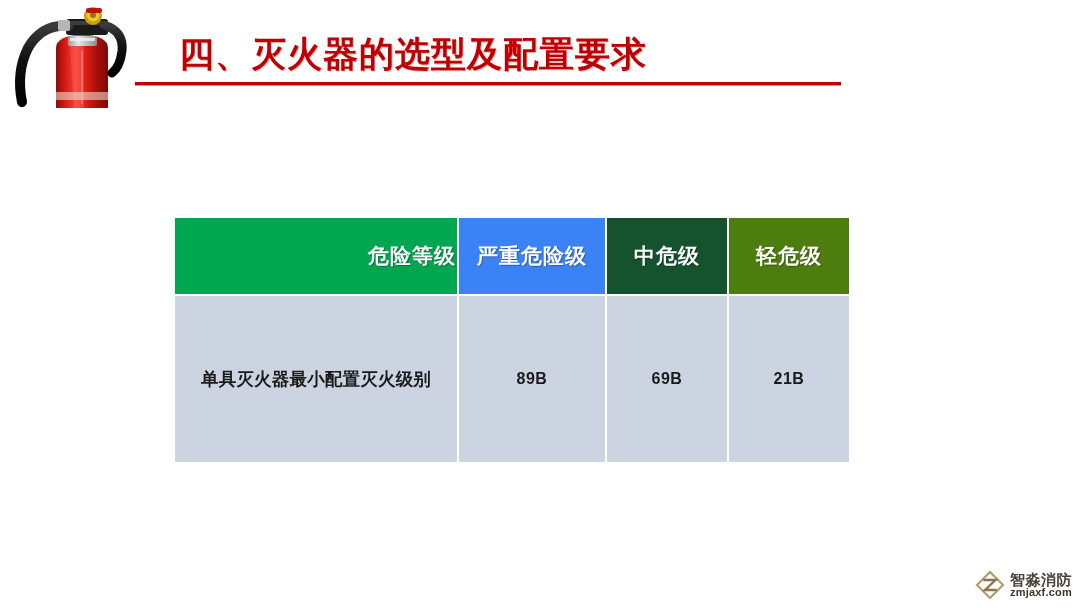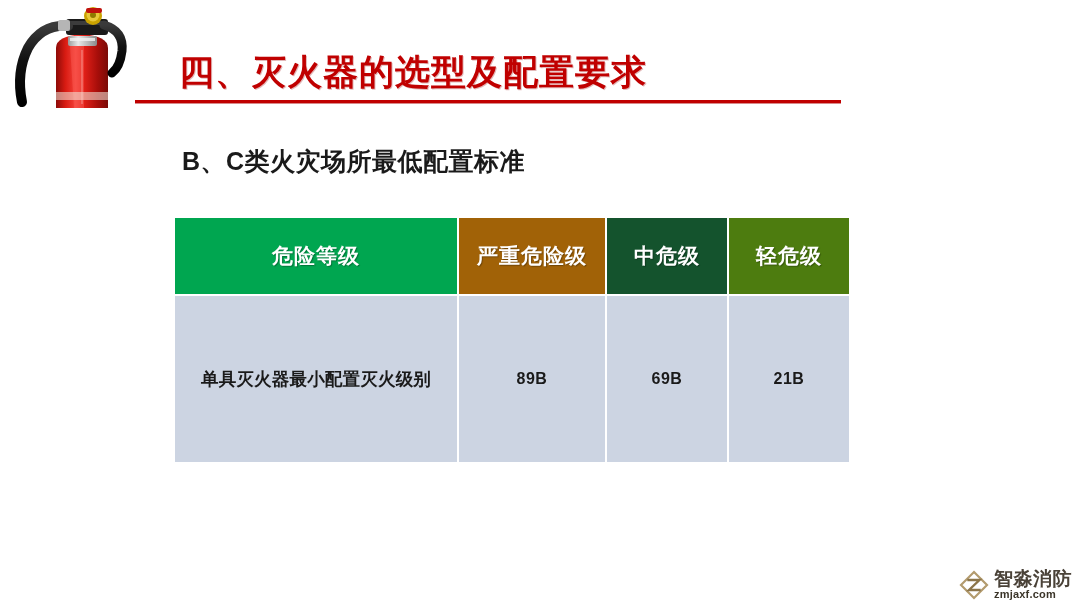--- a/index.html
+++ b/index.html
@@ -30,21 +30,21 @@
     width: 165px;
     height: 108px;
     overflow: hidden;
   }
   .ext-svg { display: block; }
 
   
   .title-block {
     position: absolute;
     left: 135px;
-    top: 48px;
+    top: 30px;
     width: 710px;
     height: 62px;
   }
   .title-text {
     position: absolute;
     left: 44px;
     top: 0;
     font-size: 35px;
     font-weight: bold;
     color: #c00000;
@@ -105,22 +105,22 @@
     height: 74px;
     color: #ffffff;
     font-size: 21px;
     font-weight: bold;
     text-align: center;
     vertical-align: middle;
     letter-spacing: 1px;
     border: 2px solid #ffffff;
     text-shadow: 1px 1px 1px rgba(0,0,0,0.30);
   }
-  th.h-grade  { background: #00a650; }
-  th.h-severe { background: #a16207; }
+  th.h-grade  { background: #00a650; text-align: right; }
+  th.h-severe { background: #3b82f6; }
   th.h-medium { background: #14532d; }
   th.h-light  { background: #4d7c0f; }
 
   tbody td {
     text-align: center;
     vertical-align: middle;
     font-weight: bold;
     color: #1a1a1a;
     border: 2px solid #ffffff;
   }
@@ -147,21 +147,21 @@
     align-items: center;
     gap: 5px;
   }
   .logo-mark { display: block; }
   .logo-text {
     display: flex;
     flex-direction: column;
     line-height: 1.02;
   }
   .logo-cn {
-    font-size: 19px;
+    font-size: 15px;
     font-weight: bold;
     color: #4a4238;
     letter-spacing: 0.5px;
   }
   .logo-url {
     font-family: Liberation Sans, sans-serif;
     font-size: 11px;
     font-weight: bold;
     color: #3b3529;
     letter-spacing: 0.2px;
@@ -221,21 +221,20 @@
       <line x1="82" y1="50" x2="82" y2="104" stroke="#ffd9d4" stroke-width="1.2" opacity="0.45"></line>
     </svg>
   </div>
 
   <div class="title-block">
     <div class="title-text">四、灭火器的选型及配置要求</div>
     <div class="title-rule"></div>
     <div class="title-rule-thin"></div>
   </div>
 
-  <div class="subtitle">B、C类火灾场所最低配置标准</div>
 
   <div class="table-wrap">
     <table class="cfg">
       <colgroup>
         <col class="c0">
           <col class="c1">
           <col class="c2">
           <col class="c3">
       </colgroup>
       <thead>

